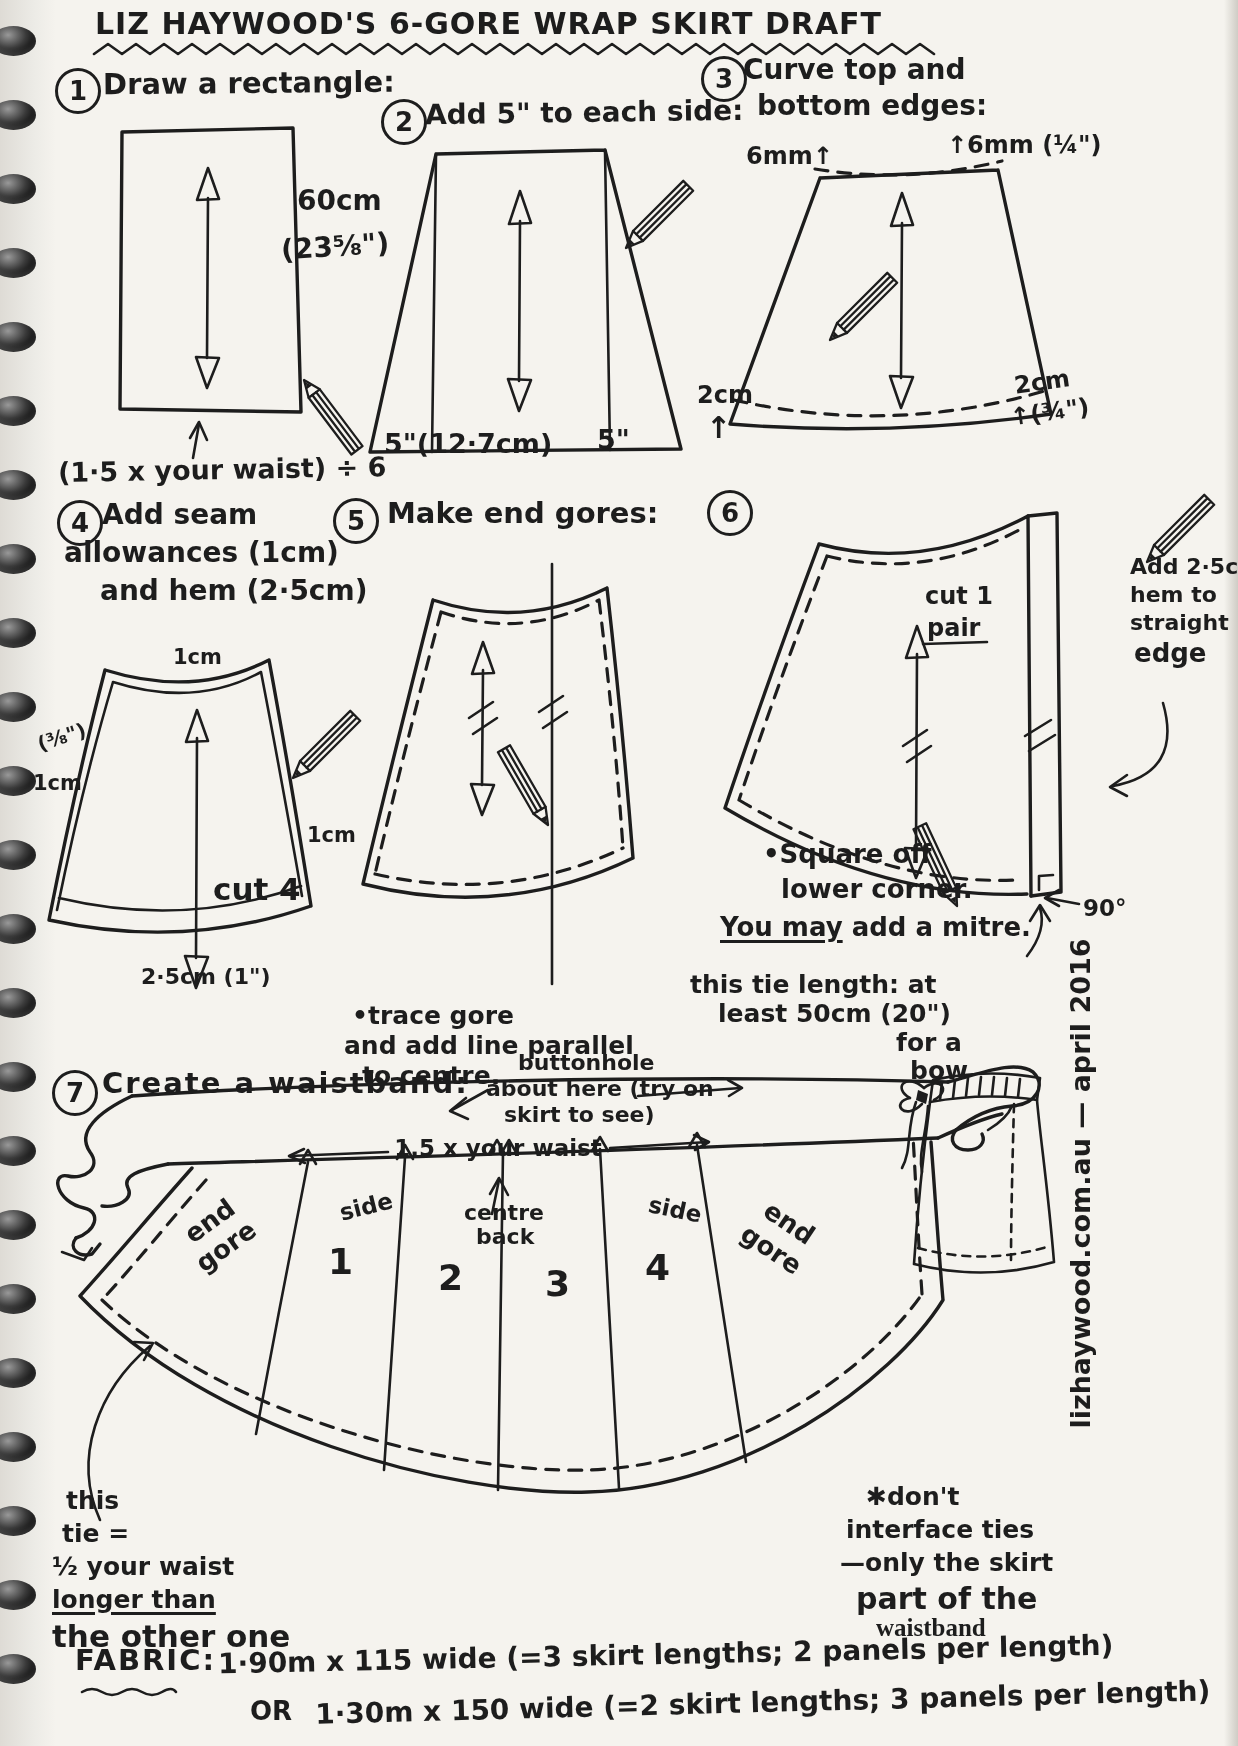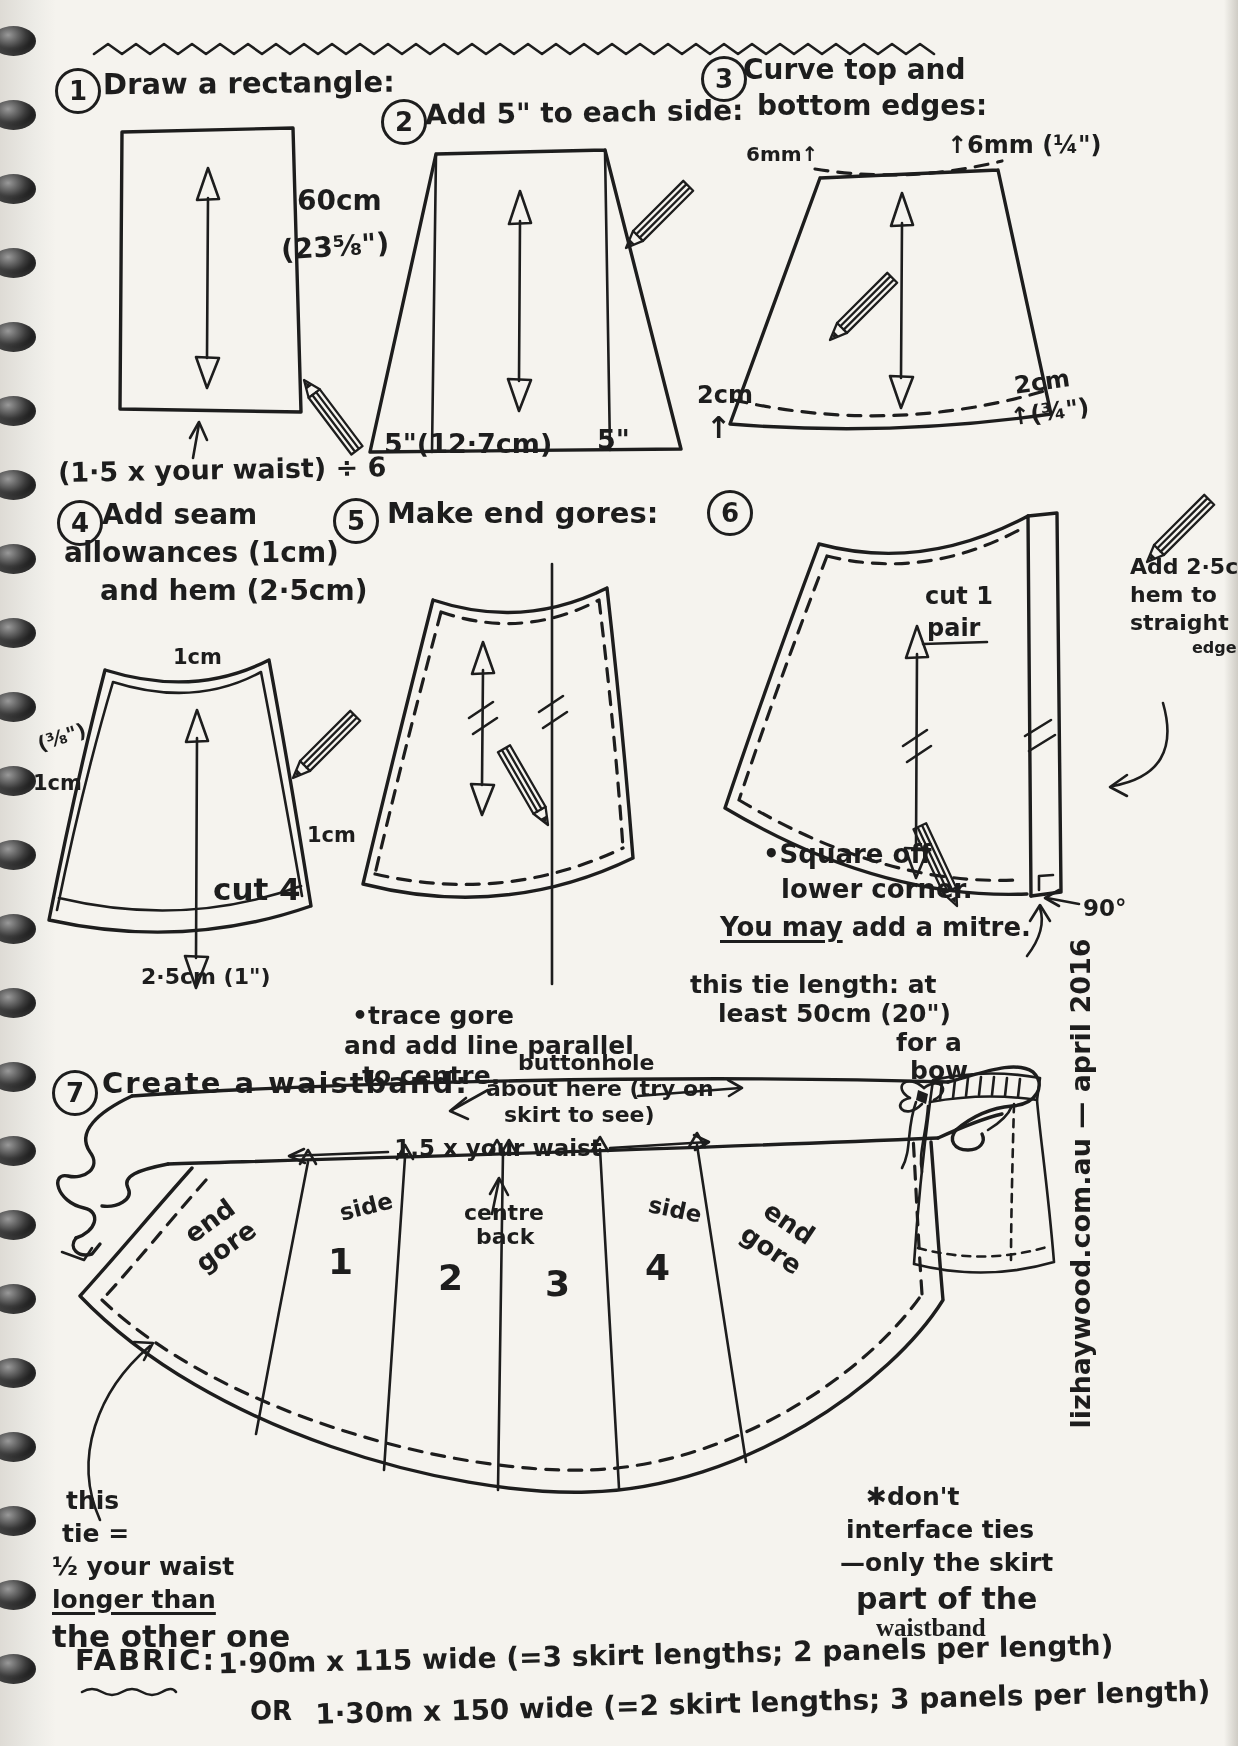--- a/index.html
+++ b/index.html
@@ -54,20 +54,21 @@
       <div class="ring" style="top: 1210px;"></div>
       <div class="ring" style="top: 1284px;"></div>
       <div class="ring" style="top: 1358px;"></div>
       <div class="ring" style="top: 1432px;"></div>
       <div class="ring" style="top: 1506px;"></div>
       <div class="ring" style="top: 1580px;"></div>
       <div class="ring" style="top: 1654px;"></div>
     </div>
   <div class="scan-right"></div>
 
+  <div class="title" style="left:95px;top:6px;">LIZ HAYWOOD'S 6-GORE WRAP SKIRT DRAFT</div>
   <svg class="abs" style="left:92px;top:40px;" width="850" height="20">
     <path id="zz" class="thin" d="M2 14 L16 4 L30 14 L44 4 L58 14 L72 4 L86 14 L100 4 L114 14 L128 4 L142 14 L156 4 L170 14 L184 4 L198 14 L212 4 L226 14 L240 4 L254 14 L268 4 L282 14 L296 4 L310 14 L324 4 L338 14 L352 4 L366 14 L380 4 L394 14 L408 4 L422 14 L436 4 L450 14 L464 4 L478 14 L492 4 L506 14 L520 4 L534 14 L548 4 L562 14 L576 4 L590 14 L604 4 L618 14 L632 4 L646 14 L660 4 L674 14 L688 4 L702 14 L716 4 L730 14 L744 4 L758 14 L772 4 L786 14 L800 4 L814 14 L828 4 L842 14"></path>
   </svg>
 
   <div class="num" style="left:55px;top:68px;">1</div>
   <div class="lbl" style="left:103px;top:66px;font-size:29px;transform:rotate(-0.5deg);">Draw a rectangle:</div>
   <svg class="abs" style="left:50px;top:118px;" width="340" height="345" viewBox="0 0 340 345">
     <path d="M72,14 L243,10 L251,294 L70,291 Z"></path>
     <g>
       <path class="thin" d="M158,80 L157,240"></path>
@@ -118,21 +119,21 @@
       <path class="thin" d="M190,95 L189,250"></path>
       <path class="thin" d="M190,65 L179,98 L201,97 Z"></path>
       <path class="thin" d="M189,280 L178,248 L201,249 Z"></path>
     </g>
     <g class="pen" transform="translate(118,212) rotate(-45)">
       <path class="pen" d="M0,0 L17,-7 L17,7 Z"></path>
       <path class="pen" d="M17,-7 L88,-7 M17,7 L88,7 M88,-7 L88,7 M17,-2.4 L88,-2.4 M17,2.4 L88,2.4"></path>
       <path class="fillink" d="M3,0 L9,-3 L9,3 Z"></path>
     </g>
   </svg>
-  <div class="lbl" style="left:746px;top:142px;font-size:20px;">6mm↑</div>
+  <div class="lbl" style="left:746px;top:142px;font-size:24px;">6mm↑</div>
   <div class="lbl" style="left:947px;top:131px;font-size:24px;">↑6mm (¼")</div>
   <div class="lbl" style="left:697px;top:381px;font-size:24px;">2cm</div>
   <div class="lbl" style="left:706px;top:410px;font-size:30px;">↑</div>
   <div class="lbl" style="left:1014px;top:368px;font-size:24px;transform:rotate(-8deg);">2cm</div>
   <div class="lbl" style="left:1010px;top:398px;font-size:24px;transform:rotate(-8deg);">↑(¾")</div>
 
   <div class="num" style="left:57px;top:500px;">4</div>
   <div class="lbl" style="left:102px;top:498px;font-size:28px;">Add seam</div>
   <div class="lbl" style="left:64px;top:536px;font-size:28px;">allowances (1cm)</div>
   <div class="lbl" style="left:72px;top:574px;font-size:28px;margin-left:28px;">and hem (2·5cm)</div>
@@ -216,21 +217,21 @@
     </g>
     <g>
       <path class="thin" d="M332,478 Q352,452 345,430"></path>
       <path class="thin" d="M335,443 L345,427 L355,443"></path>
     </g>
   </svg>
   <div class="num" style="left:707px;top:490px;">6</div>
   <div class="lbl" style="left:1130px;top:554px;font-size:22px;">Add 2·5cm</div>
   <div class="lbl" style="left:1130px;top:582px;font-size:22px;">hem to</div>
   <div class="lbl" style="left:1130px;top:610px;font-size:22px;">straight</div>
-  <div class="lbl" style="left:1192px;top:638px;font-size:16px;">edge</div>
+  <div class="lbl" style="left:1134px;top:638px;font-size:26px;">edge</div>
   <div class="lbl" style="left:763px;top:839px;font-size:26px;">•Square off</div>
   <div class="lbl" style="left:781px;top:874px;font-size:26px;">lower corner.</div>
   <div class="lbl" style="left:720px;top:912px;font-size:26px;text-align:center;"><span class="ul">You may</span><span> add a mitre.</span></div>
 
   <div class="num" style="left:52px;top:1070px;">7</div>
   <div class="lbl" style="left:102px;top:1066px;font-size:29px;letter-spacing:2px;">Create a waistband:</div>
 
   <svg class="abs" style="left:40px;top:1038px;" width="1030" height="545" viewBox="0 0 1030 545">
 
     <path d="M92,58 C300,44 640,36 908,44"></path>

